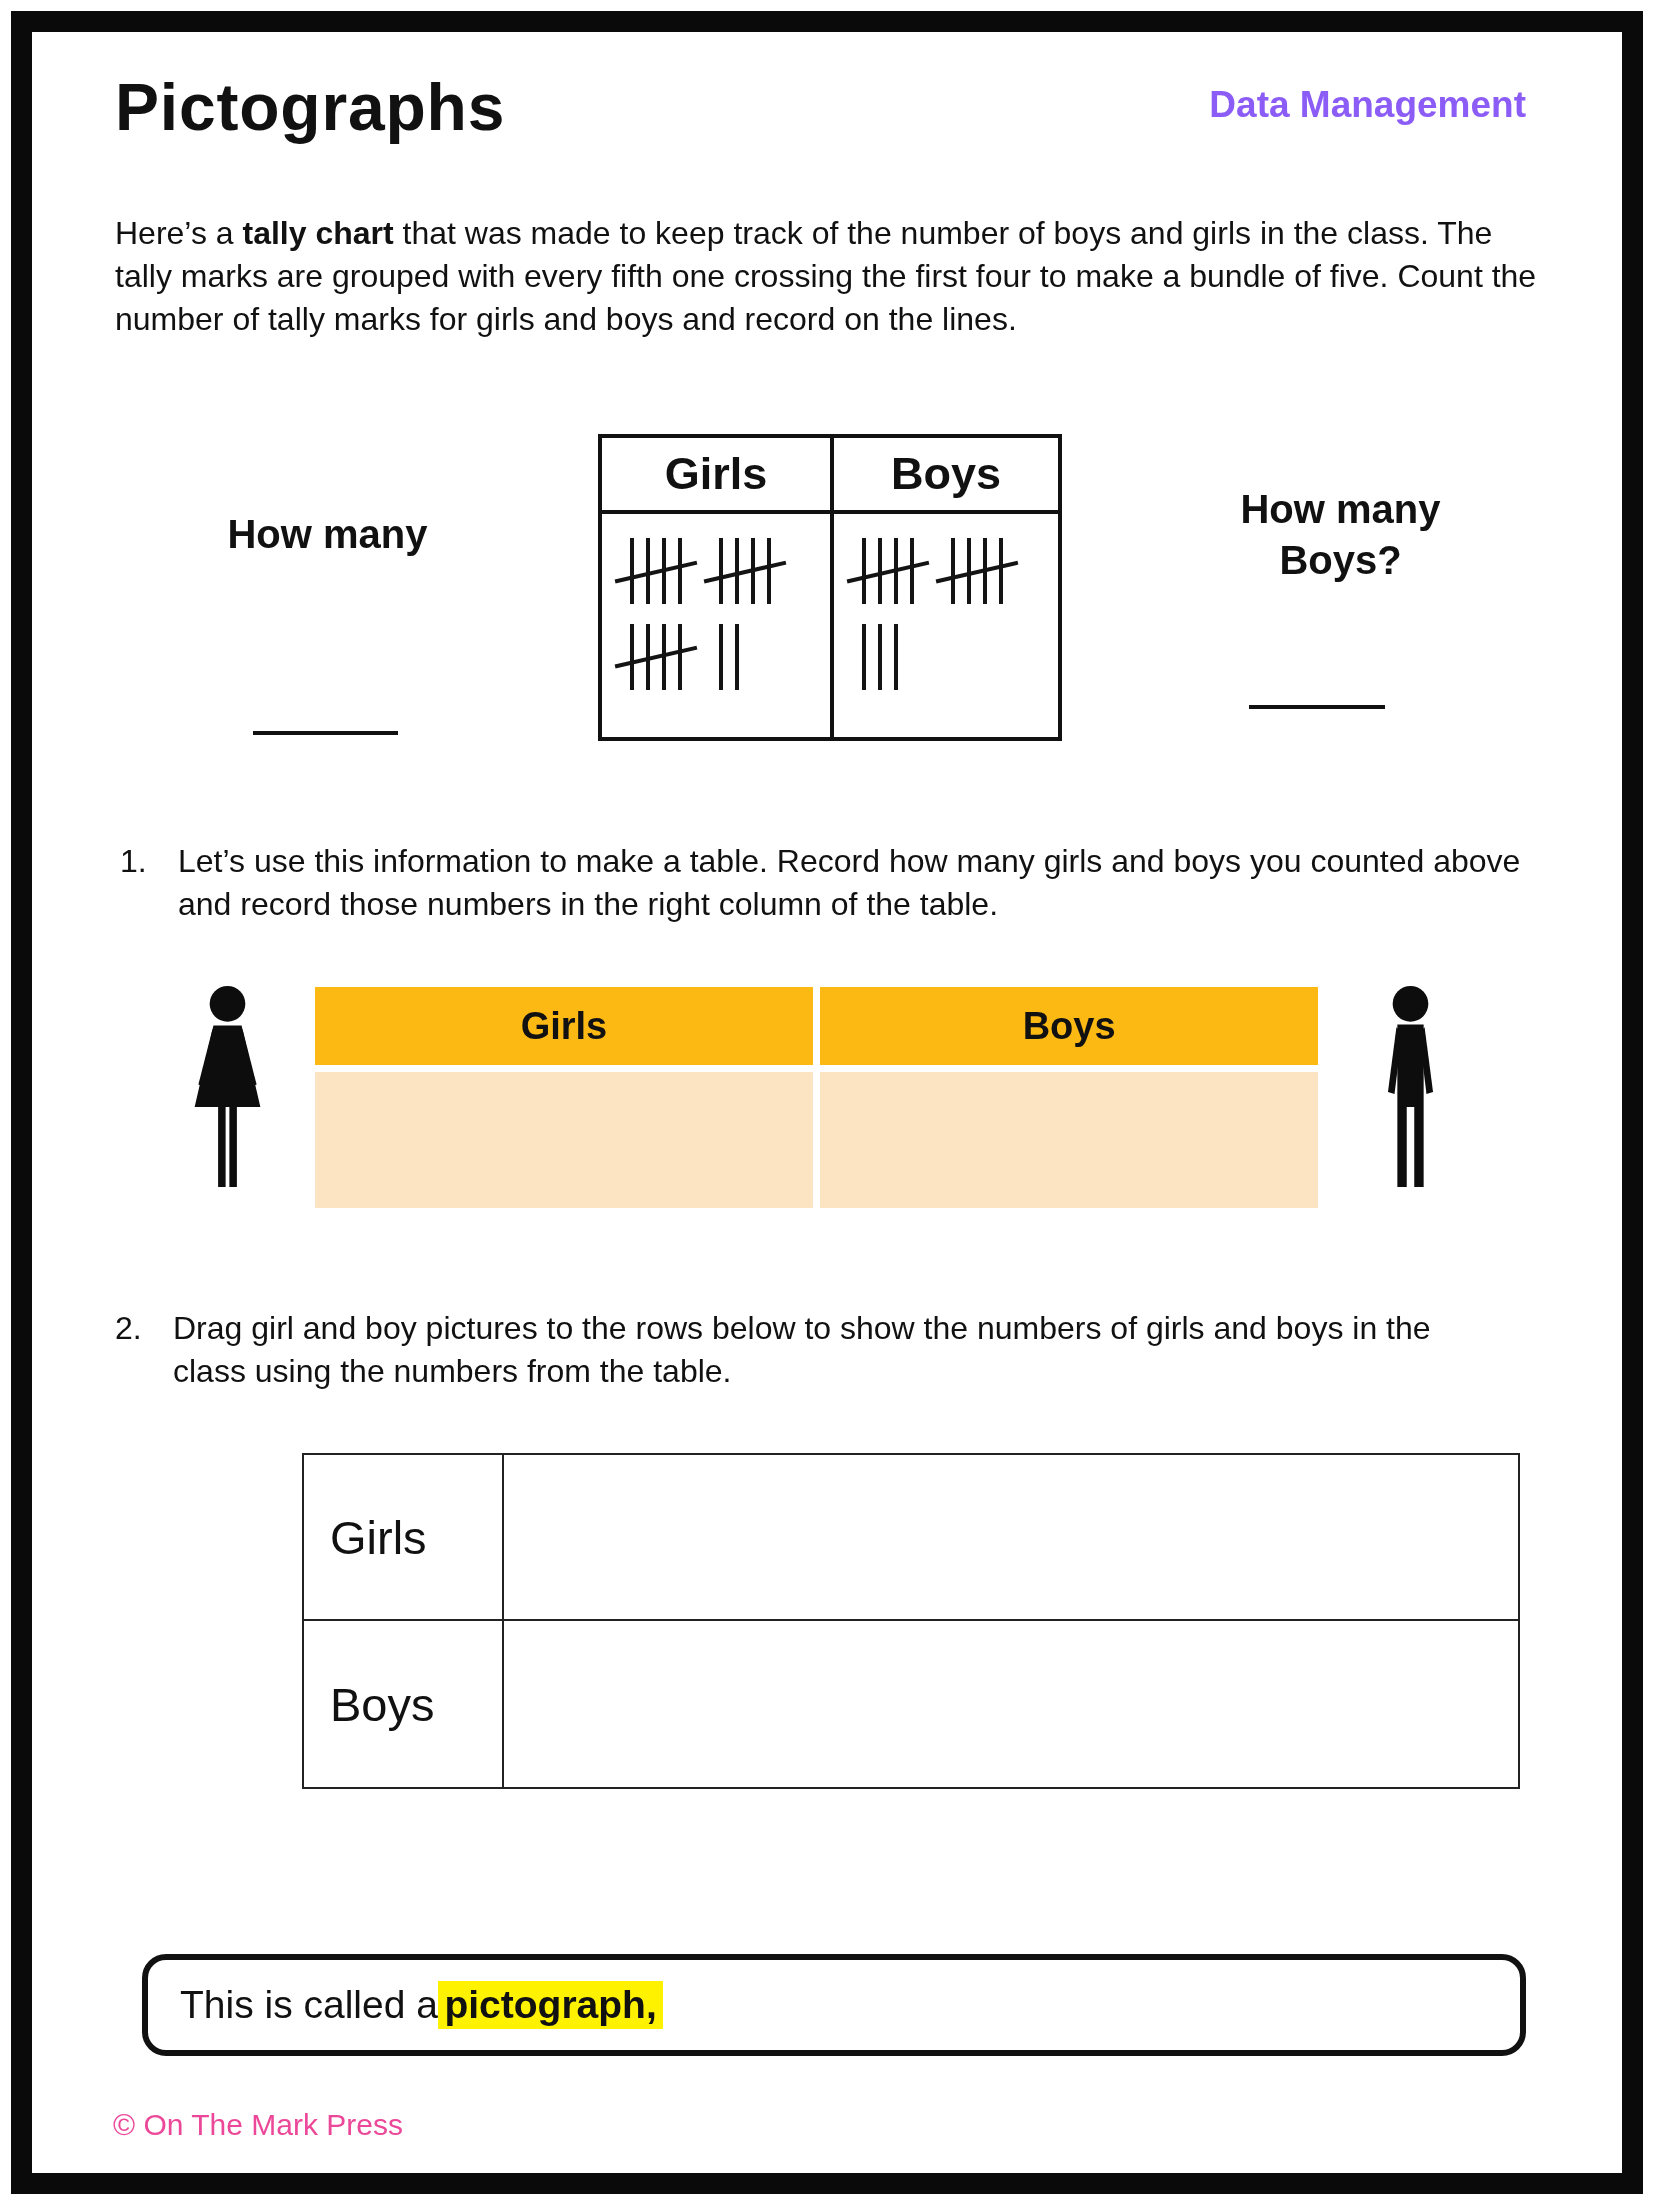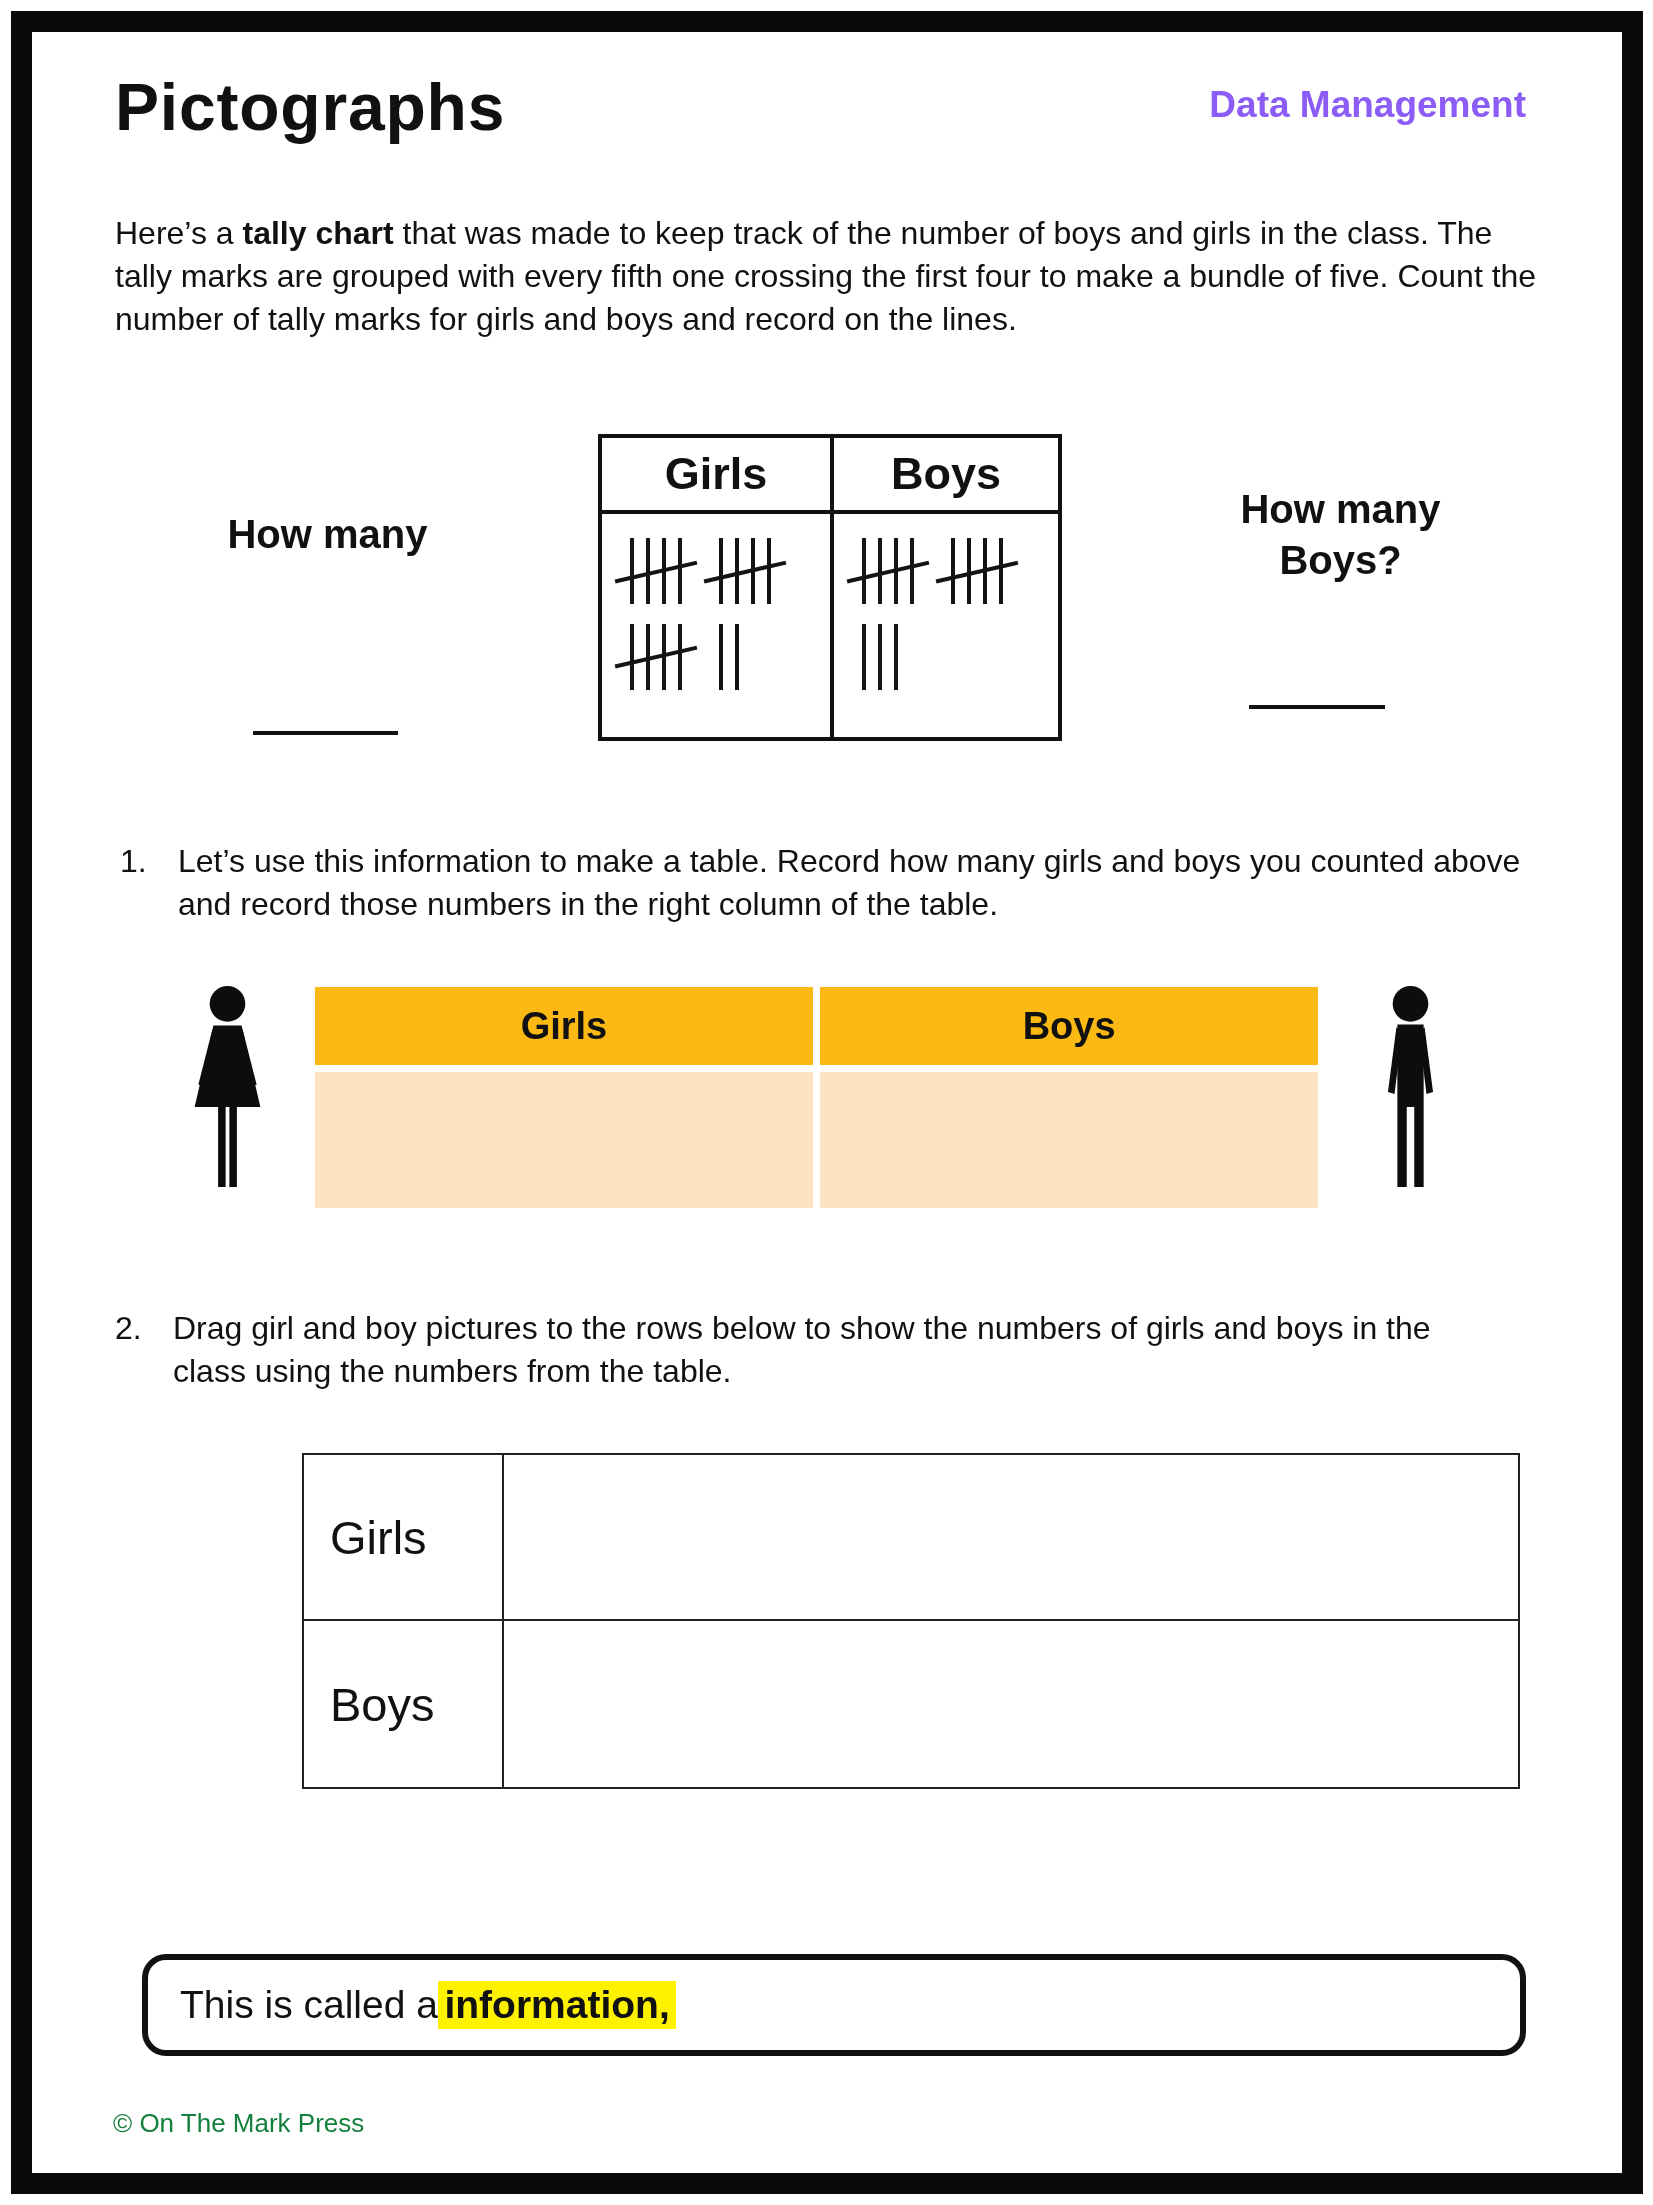--- a/index.html
+++ b/index.html
@@ -50,21 +50,21 @@
   
   .table2 { position:absolute; left:302px; top:1453px; width:1218px; height:336px; border:2.4px solid #222; display:grid; grid-template-columns:200px 1fr; grid-template-rows:1fr 1fr; background:#fff; }
   .t2-label { border-right:2.4px solid #222; display:flex; align-items:center; padding-left:26px; font-size:47px; }
   .t2-top { border-bottom:2.4px solid #222; }
   .t2-drop { cursor:copy; }
 
   
   .callout { position:absolute; left:142px; top:1954px; width:1384px; height:102px; border:6.5px solid #111; border-radius:24px; display:flex; align-items:center; padding:0 32px; font-size:39px; white-space:nowrap; }
   .hl { background:#fff200; font-weight:bold; padding:1.6px 6.5px; }
 
-  .footer { position:absolute; left:113px; top:2108px; font-size:26px; color:#15803d;text-align:right; }
+  .footer { position:absolute; left:113px; top:2108px; font-size:30px; color:#ec4899;text-align:right; }
 </style>
 </head>
 <body>
 
 <div class="page">
   <div class="frame"></div>
 
   <div class="title">Pictographs</div>
   <div class="category">Data Management</div>
 
@@ -181,18 +181,18 @@
 
   <div class="table2">
     <div class="t2-label t2-top">Girls</div>
     <div class="t2-drop t2-top"></div>
     <div class="t2-label">Boys</div>
     <div class="t2-drop"></div>
   </div>
 
   <div class="callout">
     <span>This is called a </span>
-    <span class="hl">information,</span>
+    <span class="hl">pictograph,</span>
   </div>
 
   <div class="footer">© On The Mark Press</div>
 </div>
 
 
 </body></html>

